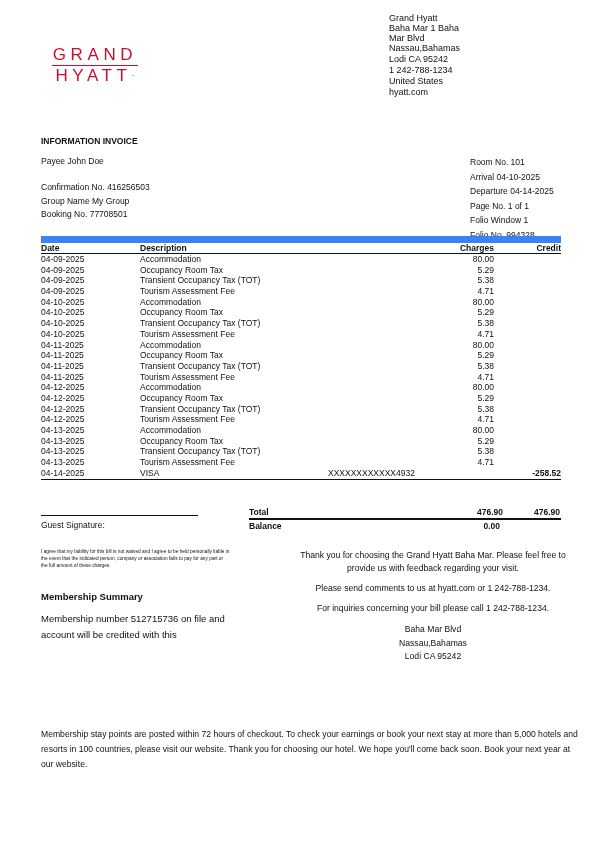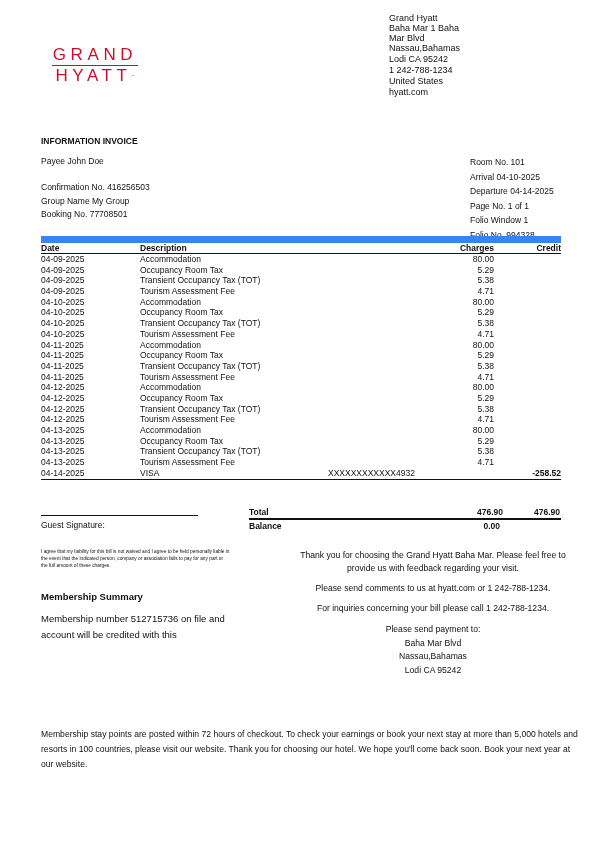--- a/index.html
+++ b/index.html
@@ -246,19 +246,18 @@
 <div class="abs bal-val">0.00</div>
 
 <div class="abs disclaimer">I agree that my liability for this bill is not waived and I agree to be held personally liable in the event that the indicated person, company or association fails to pay for any part or the full amount of these charges.</div>
 <div class="abs mem-title">Membership Summary</div>
 <div class="abs mem-text">Membership number 512715736 on file and account will be credited with this</div>
 
 <div class="abs thanks">Thank you for choosing the Grand Hyatt Baha Mar. Please feel free to provide us with feedback regarding your visit.</div>
 <div class="abs center-block" style="top:583px;">Please send comments to us at hyatt.com or 1 242-788-1234.</div>
 <div class="abs center-block" style="top:603px;">For inquiries concerning your bill please call 1 242-788-1234.</div>
 <div class="abs center-block" style="top:623px; line-height:13.5px;">
-  <div>Please send payment to:</div>
   <div>Baha Mar Blvd</div>
   <div>Nassau,Bahamas</div>
   <div>Lodi CA 95242</div>
 </div>
 
 <div class="abs footer">Membership stay points are posted within 72 hours of checkout. To check your earnings or book your next stay at more than 5,000 hotels and resorts in 100 countries, please visit our website. Thank you for choosing our hotel. We hope you'll come back soon. Book your next year at our website.</div>
 
 </body></html>

